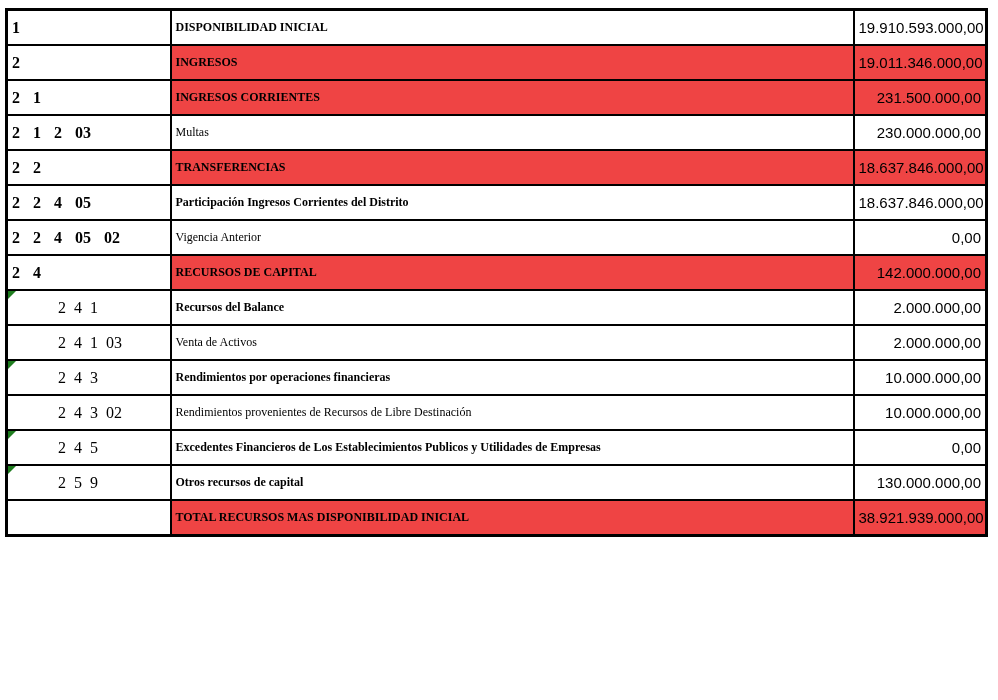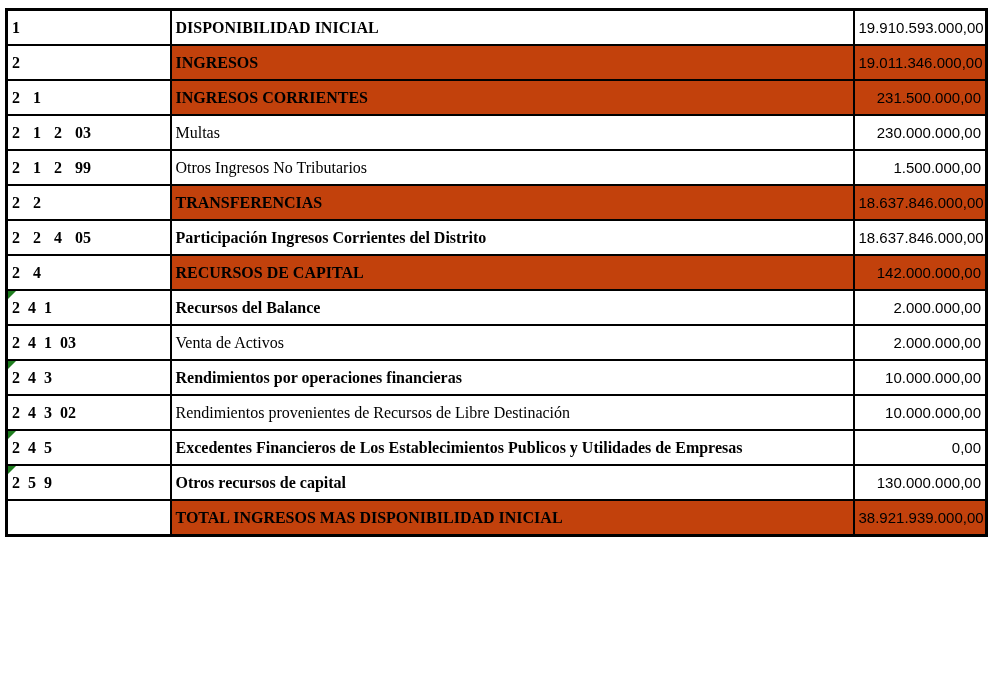--- a/index.html
+++ b/index.html
@@ -38,37 +38,38 @@
   td.code-cell {
     position: relative;
     font-size: 16px;
     background: #ffffff !important;
   }
   .code-wide {
     font-weight: bold;
     word-spacing: 9px;
   }
   .code-tight {
-    font-weight: bold;
+    font-weight: normal;
     word-spacing: 4px;
+    margin-left: 46px;
   }
   td.desc-cell {
-    font-size: 16px;
+    font-size: 12px;
   }
   tr.bold td.desc-cell {
     font-weight: bold;
   }
   td.amount-cell {
     font-family: "Liberation Sans", sans-serif;
     font-size: 15px;
     text-align: right;
   }
   tr.shaded td.desc-cell,
   tr.shaded td.amount-cell {
-    background: #c2410c;
+    background: #ef4444;
   }
   .marker {
     position: absolute;
     top: 0;
     left: 0;
     width: 0;
     height: 0;
     border-top: 8px solid #1f7d1f;
     border-right: 8px solid transparent;
   }
@@ -125,32 +126,20 @@
       
       <span class="code code-wide">2 1 2 03</span>
     </td>
     <td class="desc-cell">
       <span>Multas</span>
     </td>
     <td class="amount-cell">
       <span>230.000.000,00</span>
     </td>
   </tr>
-        <tr>
-    <td class="code-cell">
-      
-      <span class="code code-wide">2 1 2 99</span>
-    </td>
-    <td class="desc-cell">
-      <span>Otros Ingresos No Tributarios</span>
-    </td>
-    <td class="amount-cell">
-      <span>1.500.000,00</span>
-    </td>
-  </tr>
         <tr class="shaded bold">
     <td class="code-cell">
       
       <span class="code code-wide">2 2</span>
     </td>
     <td class="desc-cell">
       <span>TRANSFERENCIAS</span>
     </td>
     <td class="amount-cell">
       <span>18.637.846.000,00</span>
@@ -161,20 +150,32 @@
       
       <span class="code code-wide">2 2 4 05</span>
     </td>
     <td class="desc-cell">
       <span>Participación Ingresos Corrientes del Distrito</span>
     </td>
     <td class="amount-cell">
       <span>18.637.846.000,00</span>
     </td>
   </tr>
+        <tr>
+    <td class="code-cell">
+      
+      <span class="code code-wide">2 2 4 05 02</span>
+    </td>
+    <td class="desc-cell">
+      <span>Vigencia Anterior</span>
+    </td>
+    <td class="amount-cell">
+      <span>0,00</span>
+    </td>
+  </tr>
         <tr class="shaded bold">
     <td class="code-cell">
       
       <span class="code code-wide">2 4</span>
     </td>
     <td class="desc-cell">
       <span>RECURSOS DE CAPITAL</span>
     </td>
     <td class="amount-cell">
       <span>142.000.000,00</span>
@@ -251,21 +252,21 @@
     <td class="amount-cell">
       <span>130.000.000,00</span>
     </td>
   </tr>
         <tr class="shaded bold">
     <td class="code-cell">
       
       <span class="code code-wide"></span>
     </td>
     <td class="desc-cell">
-      <span>TOTAL INGRESOS MAS DISPONIBILIDAD INICIAL</span>
+      <span>TOTAL RECURSOS MAS DISPONIBILIDAD INICIAL</span>
     </td>
     <td class="amount-cell">
       <span>38.921.939.000,00</span>
     </td>
   </tr>
       </tbody>
   </table>
 </div>
 
 </body></html>

